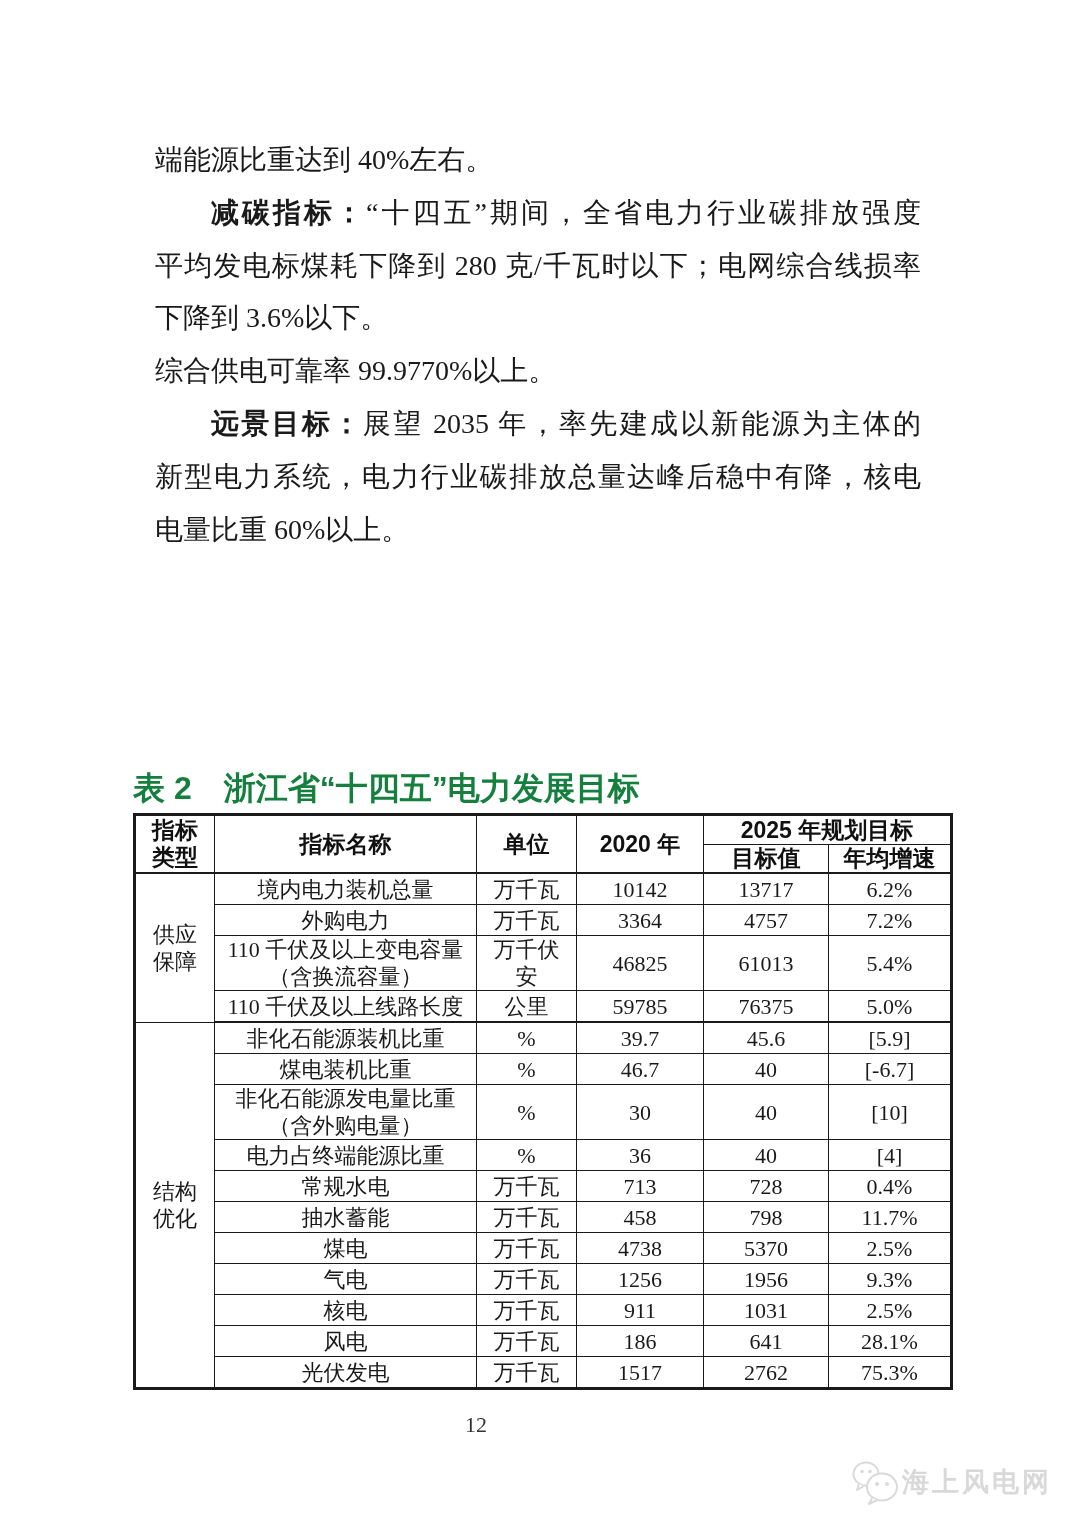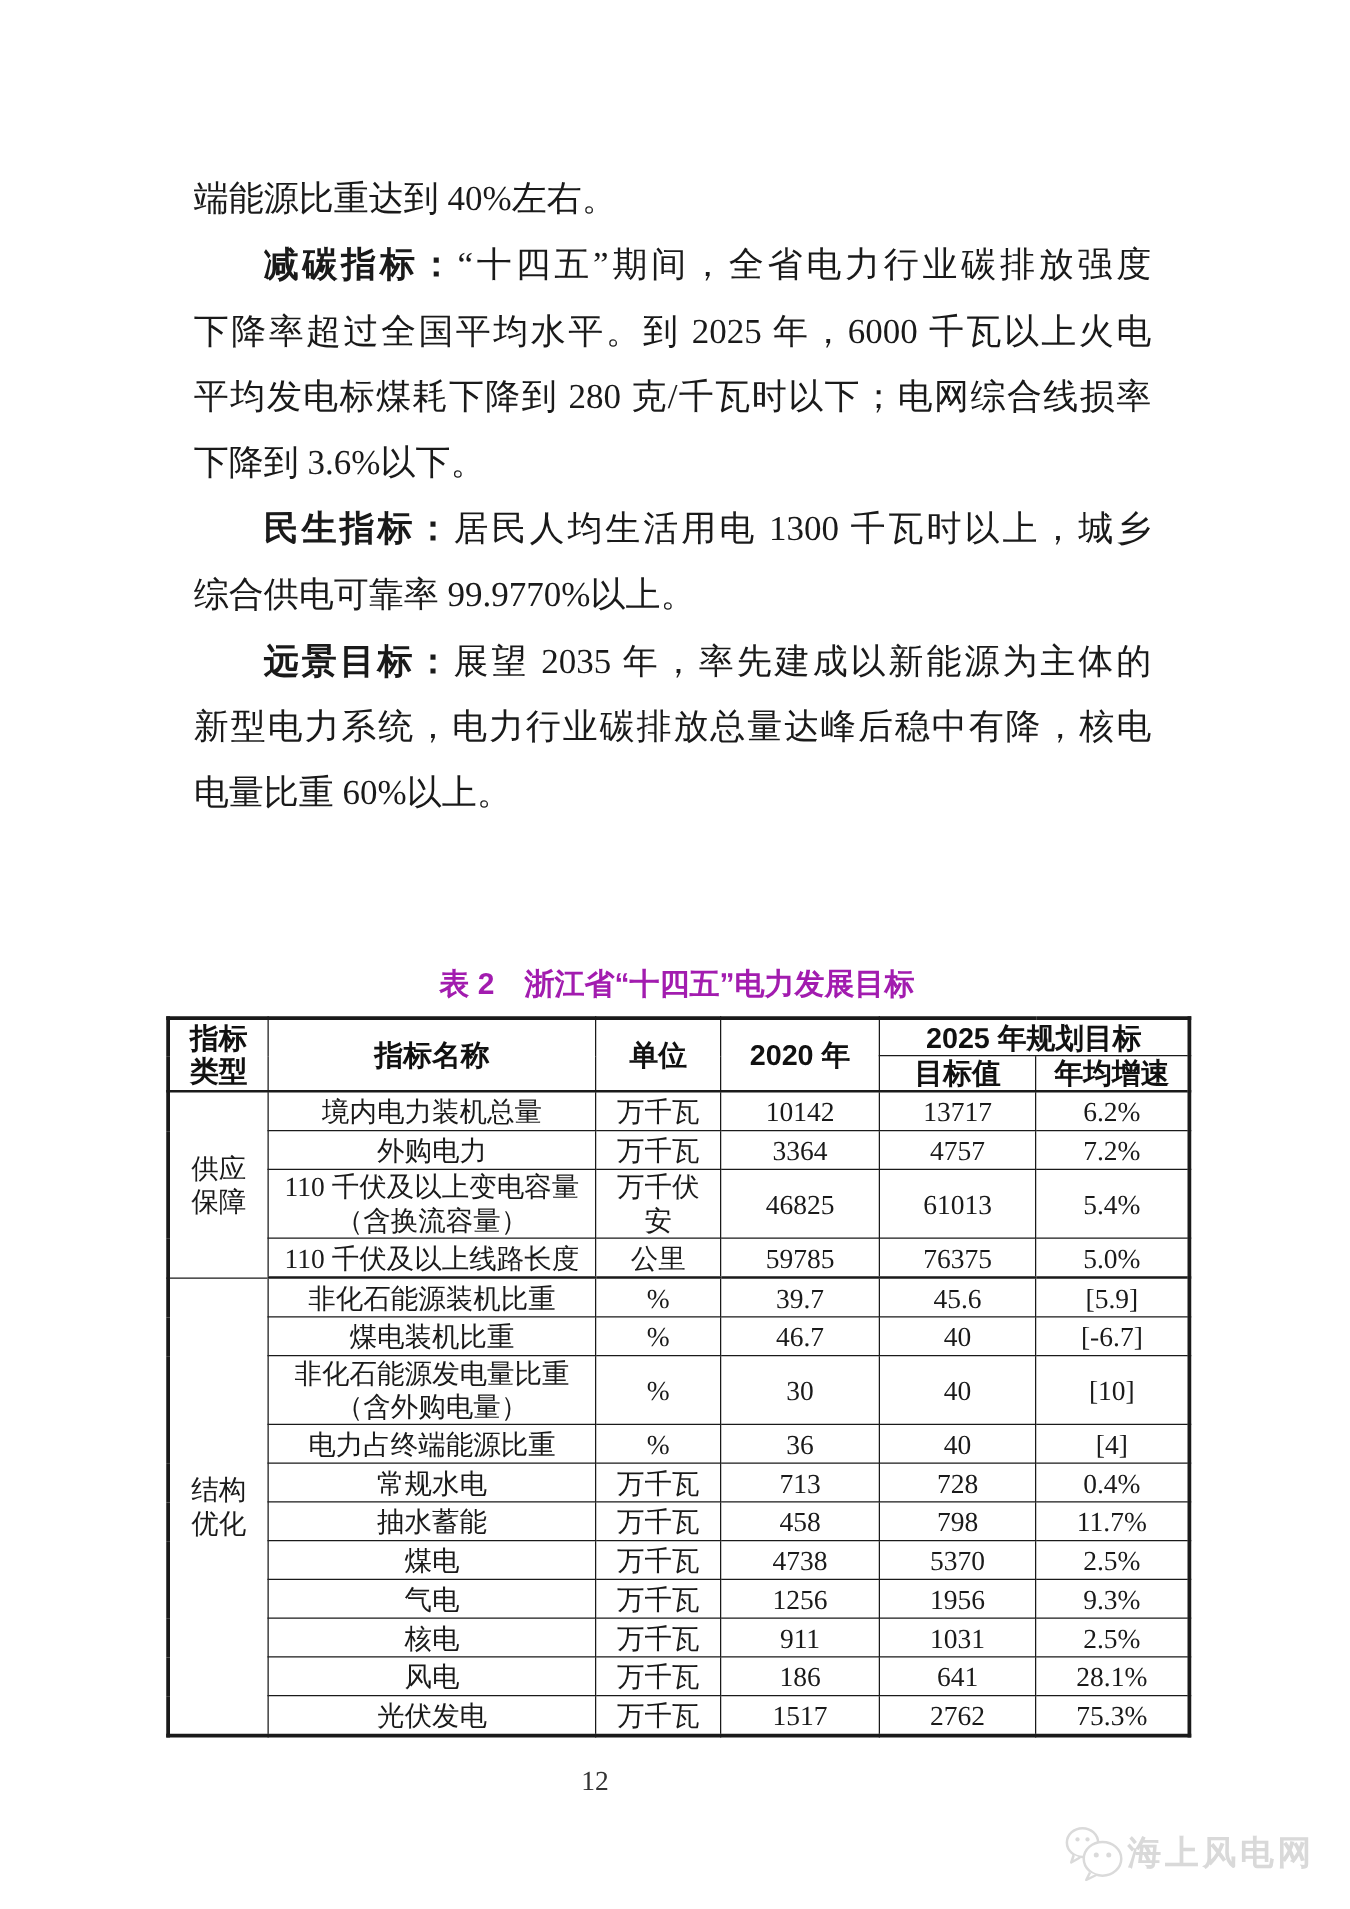--- a/index.html
+++ b/index.html
@@ -12,22 +12,22 @@
     position:absolute;left:155px;top:134px;width:766px;
     font-size:28px;line-height:52.8px;
   }
   .ln{text-align:justify;text-align-last:justify;}
   .ln.last{text-align-last:left;}
   .ln.indent{text-indent:56px;}
   .lead{font-weight:bold;}
   
   .table-title{
     position:absolute;left:133px;top:766px;width:817px;height:44px;line-height:44px;
-    text-align:center;font-family:"Liberation Sans","DejaVu Sans",sans-serif;
-    font-weight:bold;font-size:24px;color:#a21caf;
+    font-family:"Liberation Sans","DejaVu Sans",sans-serif;
+    font-weight:bold;font-size:32px;color:#15803d;
   }
   
   table.tgt{
     position:absolute;left:133px;top:813px;width:817px;
     border-collapse:collapse;table-layout:fixed;
     border:3px solid #1a1a1a;
   }
   table.tgt th,table.tgt td{
     border:1px solid #1a1a1a;text-align:center;vertical-align:middle;
     padding:0 2px;white-space:pre-line;overflow:hidden;
@@ -60,25 +60,23 @@
 </style>
 </head>
 <body>
 
 <div class="page">
 
   <div class="text-block">
     <div class="ln last">端能源比重达到 40%左右。</div>
 
     <div class="ln indent"><b class="lead">减碳指标：</b><span>“十四五”期间，全省电力行业碳排放强度</span></div>
-    <div class="ln">下降率超过全国平均水平。到 2025 年，6000 千瓦以上火电</div>
     <div class="ln">平均发电标煤耗下降到 280 克/千瓦时以下；电网综合线损率</div>
     <div class="ln last">下降到 3.6%以下。</div>
 
-    <div class="ln indent"><b class="lead">民生指标：</b><span>居民人均生活用电 1300 千瓦时以上，城乡</span></div>
     <div class="ln last">综合供电可靠率 99.9770%以上。</div>
 
     <div class="ln indent"><b class="lead">远景目标：</b><span>展望 2035 年，率先建成以新能源为主体的</span></div>
     <div class="ln">新型电力系统，电力行业碳排放总量达峰后稳中有降，核电</div>
     <div class="ln last">电量比重 60%以上。</div>
 
   </div>
 
   <div class="table-title">表 2　浙江省“十四五”电力发展目标</div>
 

